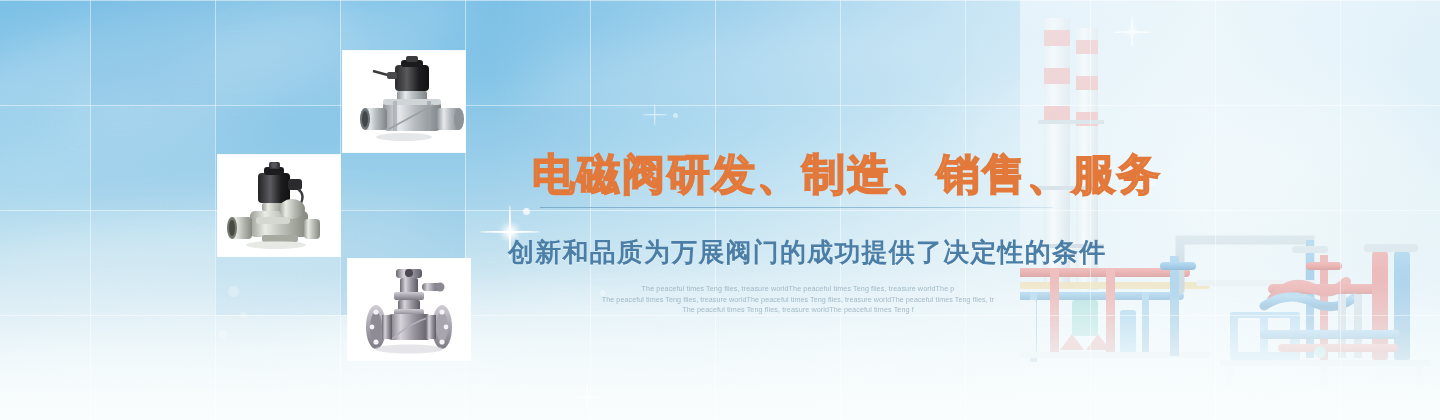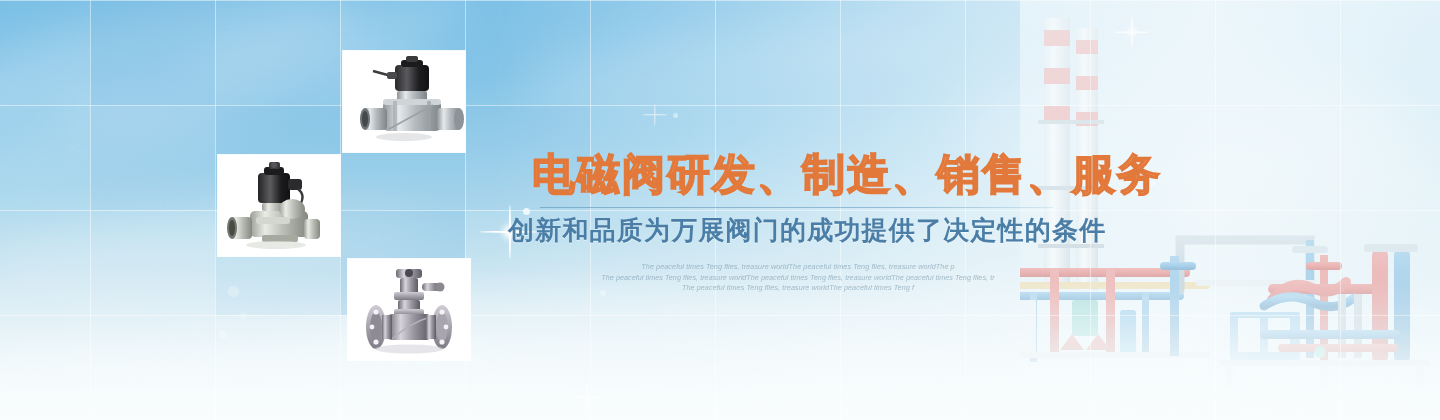--- a/index.html
+++ b/index.html
@@ -143,21 +143,21 @@
   }
   .divider{
     margin:9px 0 0 42px;
     width:513px; height:1px;
     background:linear-gradient(to right,
       rgba(110,160,195,0.75) 0%,
       rgba(120,170,200,0.70) 70%,
       rgba(150,190,215,0.25) 100%);
   }
   .subhead{
-    margin-top:5px;
+    margin-top:27px;
     padding-left:10px;
     font-family:"DejaVu Sans","Liberation Sans",sans-serif;
     font-size:26px;
     font-weight:700;
     letter-spacing:1.2px;
     color:#4b7ea6;
     text-shadow:0 1px 0 rgba(255,255,255,0.45);
     white-space:nowrap;
   }
 
@@ -165,21 +165,20 @@
     margin-top:14px;
     text-align:center;
     width:600px;
     font-family:"Liberation Sans",sans-serif;
     font-size:7.2px;
     line-height:10.6px;
     color:rgba(120,150,170,0.62);
     letter-spacing:.1px;
     white-space:nowrap;
     overflow:hidden;
-    font-style:italic;
   }
   .blurb .l2{ letter-spacing:.05px; }
 </style>
 </head>
 <body>
 
 <div id="banner">
 
   <div class="sky-base"></div>
 

